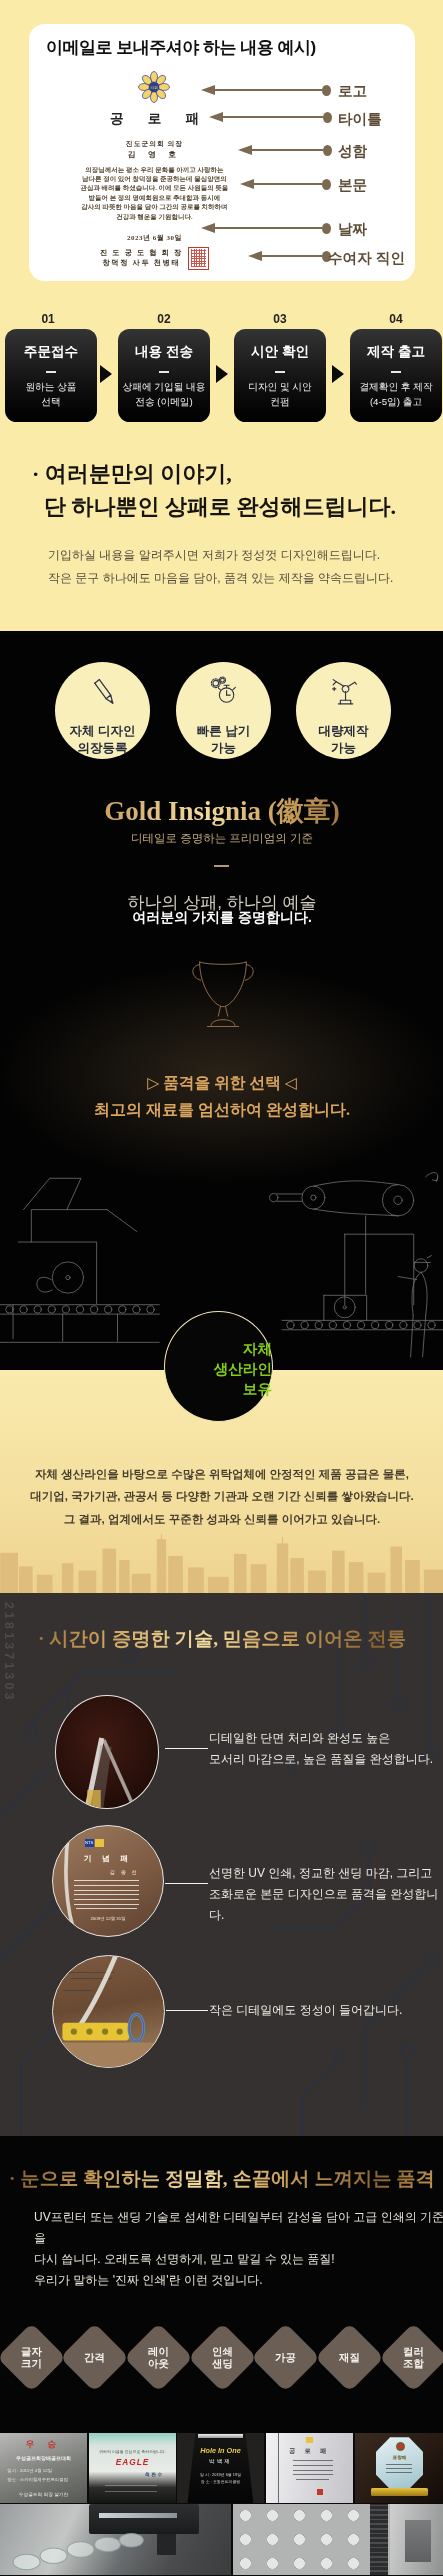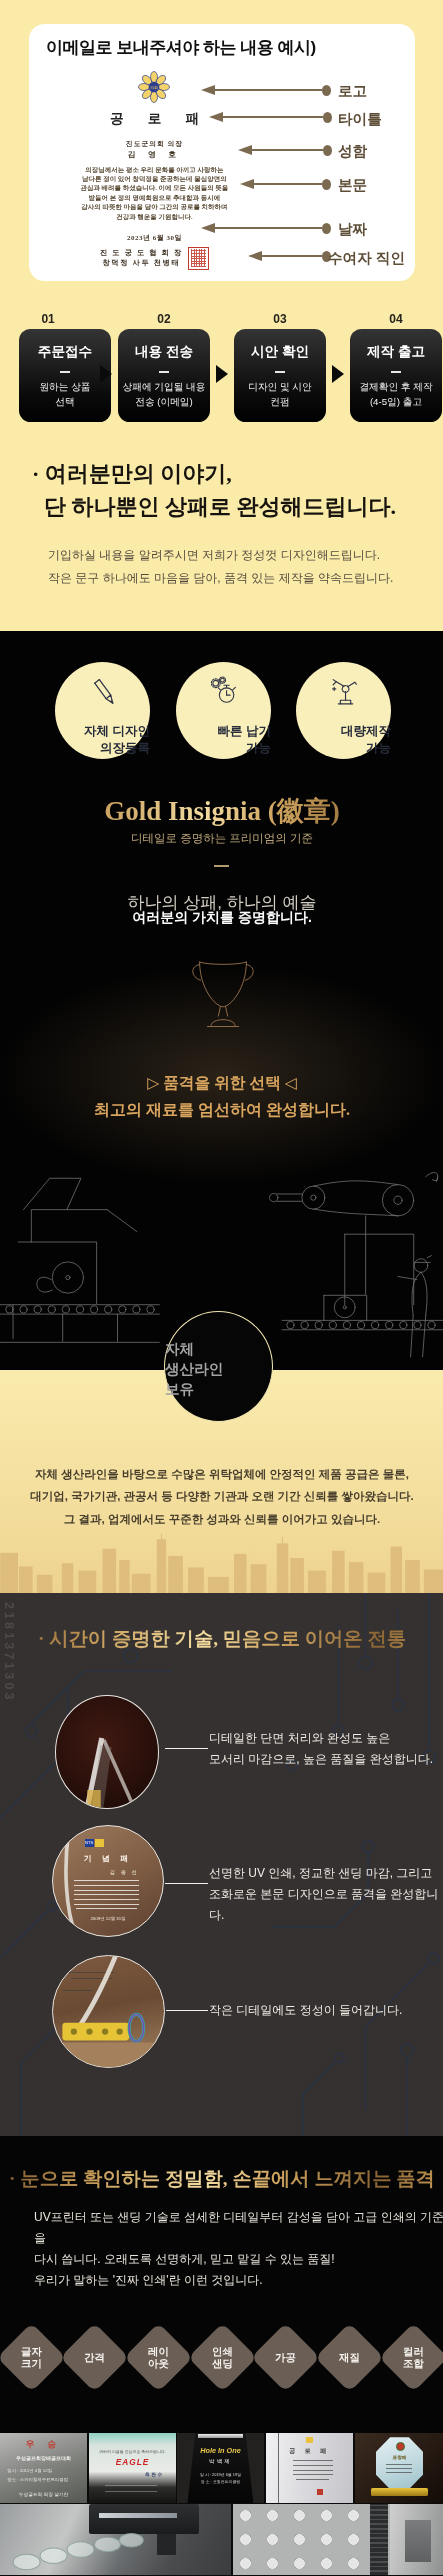--- a/index.html
+++ b/index.html
@@ -40,32 +40,32 @@
   .step-desc{position:absolute;top:51px;width:100%;font-size:9.7px;line-height:14.6px;color:#f2f2f2;}
   .step-tri{width:0;height:0;border-top:9px solid transparent;border-bottom:9px solid transparent;border-left:12px solid #0a0a0a;}
   
   .promise-h{font-size:22px;font-weight:700;color:#17130e;}
   .promise-s{font-size:12px;color:#56land;color:#544b3f;font-weight:500;}
   
   .sec-dark1{left:0;top:631px;width:444px;height:739px;background:
      radial-gradient(ellipse 324px 157px at 50% 60%, #2a2218 0%, rgba(10,8,5,0) 70%),
      #030303;}
   .feat{width:95px;height:97px;border-radius:50%;background:#F9EFBB;text-align:center;}
-  .feat-label{position:absolute;top:61px;width:100%;font-size:12.5px;font-weight:800;color:#262b3a;line-height:17px;text-align:right;}
+  .feat-label{position:absolute;top:61px;width:100%;font-size:12.5px;font-weight:800;color:#262b3a;line-height:17px;}
   .feat-icon{position:absolute;top:13.6px;left:50%;margin-left:-16px;width:32px;height:32px;}
   .insignia-title{top:162px;width:100%;text-align:center;font-size:27px;font-weight:700;}
   .insignia-sub{top:200px;width:100%;text-align:center;font-size:11.5px;color:#c2aa7e;}
   .insignia-divider{top:234px;left:214px;width:14.6px;height:2.1px;background:#b29b6d;}
   .insignia-t1{top:260px;width:100%;text-align:center;font-size:17px;color:#d6d0c4;}
   .insignia-t2{top:278px;width:100%;text-align:center;font-size:14px;font-weight:800;color:#ffffff;}
   .select-1{top:442px;width:100%;text-align:center;font-size:15.7px;font-weight:700;color:#D9A55F;}
   .select-2{top:469px;width:100%;text-align:center;font-size:16px;font-weight:700;color:#D9A55F;}
   
   .egg{left:164px;top:1311px;width:107px;height:109px;border-radius:50%;background:#060606;border:1.6px solid #f3e7b1;z-index:6;}
-  .egg-text{position:absolute;top:27px;width:100%;text-align:left;font-size:14.6px;font-weight:800;color:#a3a3a3;line-height:20px;}
+  .egg-text{position:absolute;top:27px;width:100%;text-align:right;font-size:14.6px;font-weight:800;color:#84cc16;line-height:20px;}
   
   .sec-yellow2{left:0;top:1370px;width:444px;height:223px;background:linear-gradient(#F9EBAD,#F3DD9C 65%,#EDD28F);}
   .prod-para{top:93px;width:100%;text-align:center;font-size:11.5px;font-weight:600;color:#463D2C;line-height:22.4px;}
   
   .sec-circuit{left:0;top:1593px;width:444px;height:543px;background:#343130;}
   .serial{left:2.1px;top:9.4px;font-size:12.5px;color:#6d6a62;opacity:.45;writing-mode:vertical-rl;letter-spacing:3.1px;font-weight:700;}
   .circuit-h{top:32px;width:100%;text-align:center;font-size:19.3px;font-weight:700;}
   .cphoto{border-radius:50%;border:1px solid #e9e7e2;overflow:hidden;}
   .ptr{height:1px;background:#fdfdfb;opacity:.95;}
   .ptr-text{font-size:12px;color:#f1ece4;line-height:21px;}
@@ -166,21 +166,21 @@
       <div class="abs email-label" style="left:309px;top:152px;">본문</div>
       <div class="abs email-label" style="left:309px;top:196px;">날짜</div>
       <div class="abs email-label" style="left:299px;top:225px;">수여자 직인</div>
     </div>
 
     <div class="abs step-num" style="left:2.1px;">01</div>
     <div class="abs step-num" style="left:118px;">02</div>
     <div class="abs step-num" style="left:234px;">03</div>
     <div class="abs step-num" style="left:350px;">04</div>
 
-    <div class="abs step-card" style="left:19px;text-align:center;">
+    <div class="abs step-card" style="left:5px;text-align:center;">
       <div class="step-title">주문접수</div>
       <div class="step-bar"></div>
       <div class="step-desc pre">원하는 상품
 선택</div>
     </div>
     <div class="abs step-card" style="left:118px;">
       <div class="step-title">내용 전송</div>
       <div class="step-bar"></div>
       <div class="step-desc pre">상패에 기입될 내용
 전송 (이메일)</div>

